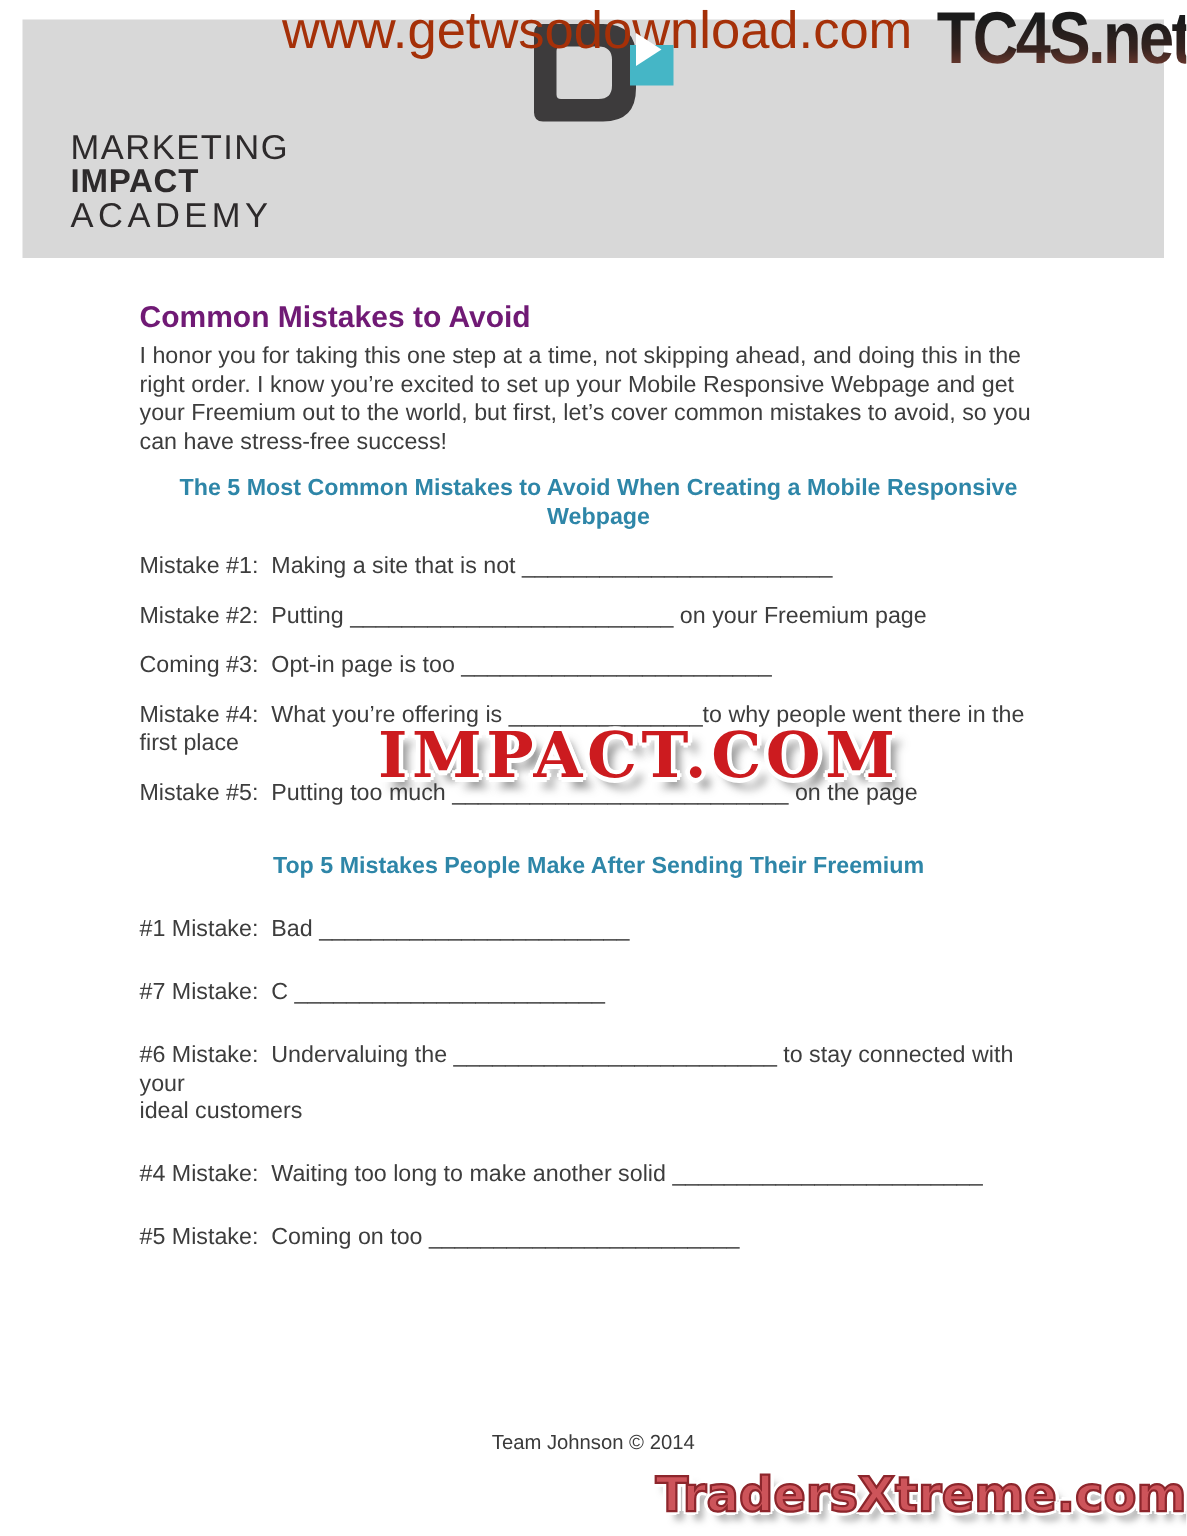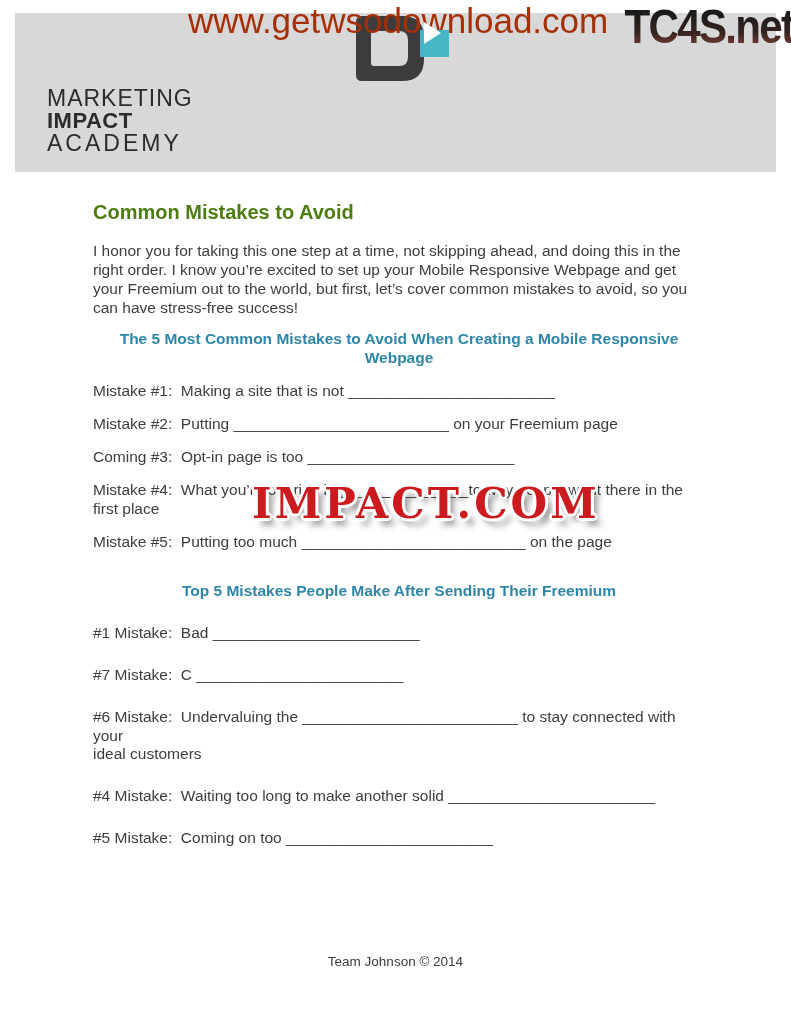--- a/index.html
+++ b/index.html
@@ -33,21 +33,21 @@
     border-top:11px solid transparent; border-bottom:11px solid transparent;
     border-left:17px solid #ffffff;
   }
   .logo-text { position:absolute; left:15px; top:88px; width:761px; text-align:left; z-index:4; color:#2d2a2b;margin-left:32px; }
   .logo-line1 { font-size:23px; letter-spacing:1px; line-height:21px; }
   .logo-line2 { font-size:22px; font-weight:bold; letter-spacing:0.5px; line-height:23px; }
   .logo-line3 { font-size:23px; letter-spacing:3px; line-height:22px; }
 
   
   .content { position:absolute; left:93px; top:201px; width:612px; font-size:15.5px; line-height:1.22; z-index:2; }
-  .doc-title { font-size:20px; font-weight:bold; color:#4d7c0f; line-height:1.15; margin-bottom:18px; }
+  .doc-title { font-size:20px; font-weight:bold; color:#701a75; line-height:1.15; margin-bottom:5px; }
   .intro { white-space:pre-wrap; margin-bottom:12px; }
   .sec-heading { font-size:15.5px; font-weight:bold; color:#2e86a8; white-space:pre-wrap; margin-top:12px;text-align:center; }
   .sec1 .item { white-space:pre-wrap; margin-bottom:14px; }
   .sec1 .items { margin-top:15px; }
   .sec2-heading { margin-top:30px; }
   .sec2 .items { margin-top:23px; }
   .sec2 .item { white-space:pre-wrap; margin-bottom:23px; }
 
   
   .footer { position:absolute; left:0; top:954px; width:791px; text-align:center; font-size:13.5px; color:#3a3a3a; z-index:2; }
@@ -128,14 +128,15 @@
         <div class="item">#4 Mistake:  Waiting too long to make another solid ________________________</div>
         <div class="item">#5 Mistake:  Coming on too ________________________</div>
       </div>
     </div>
   </div>
 
   <div class="dlsub-watermark">IMPACT.COM</div>
 
   <div class="footer">Team Johnson © 2014</div>
 
+  <div class="traders-watermark">TradersXtreme.com</div>
 
 </div>
 
 </body></html>

